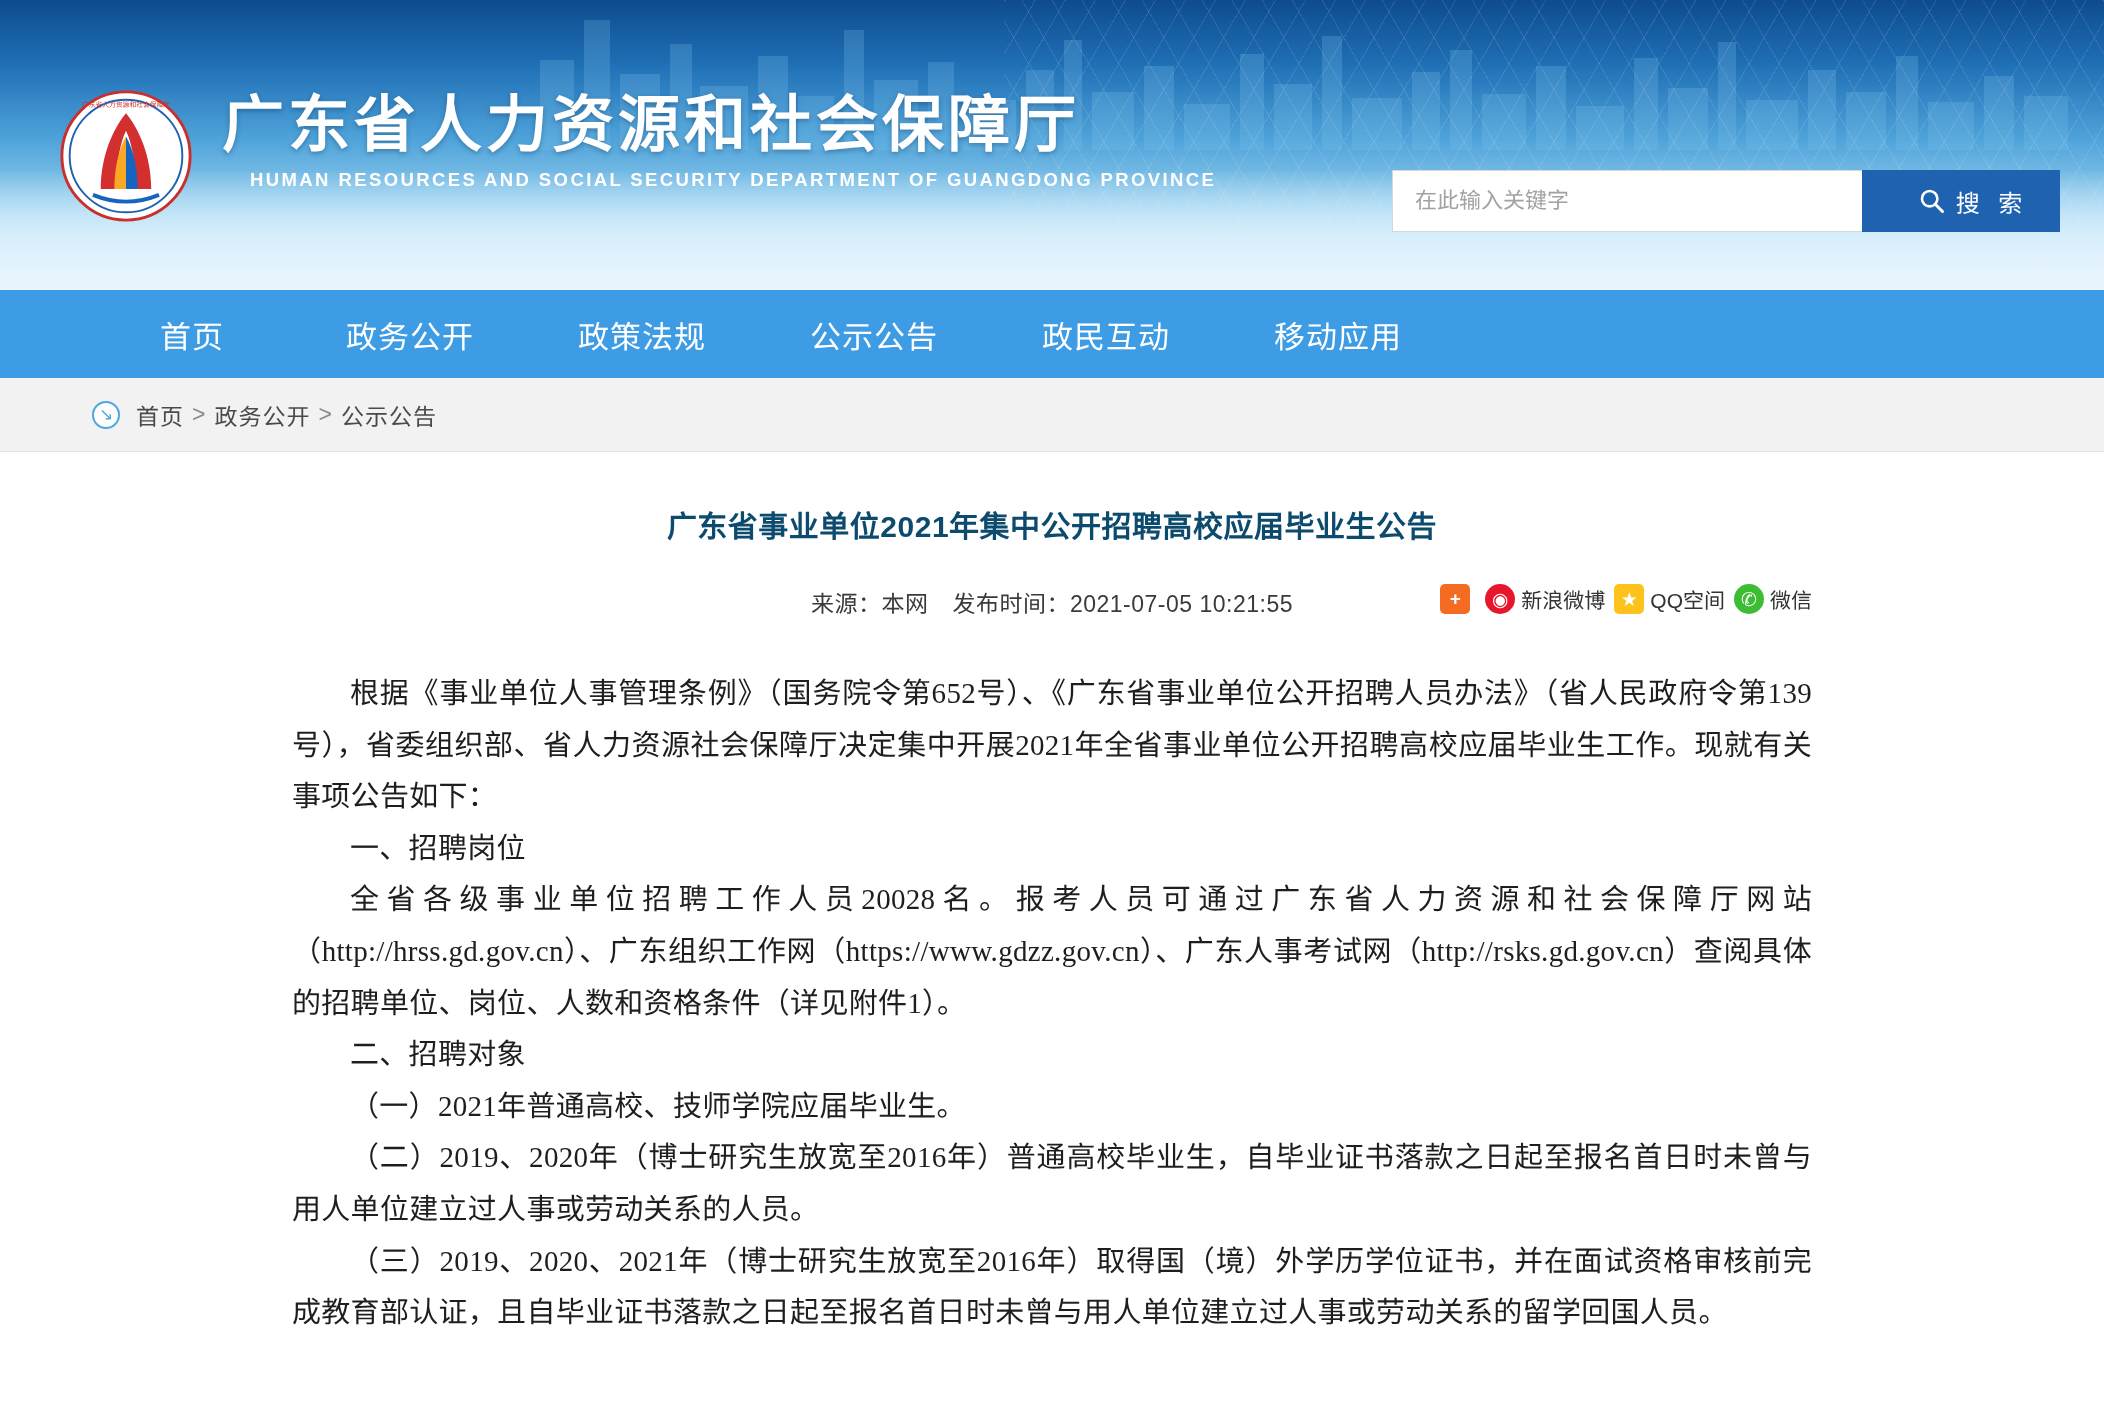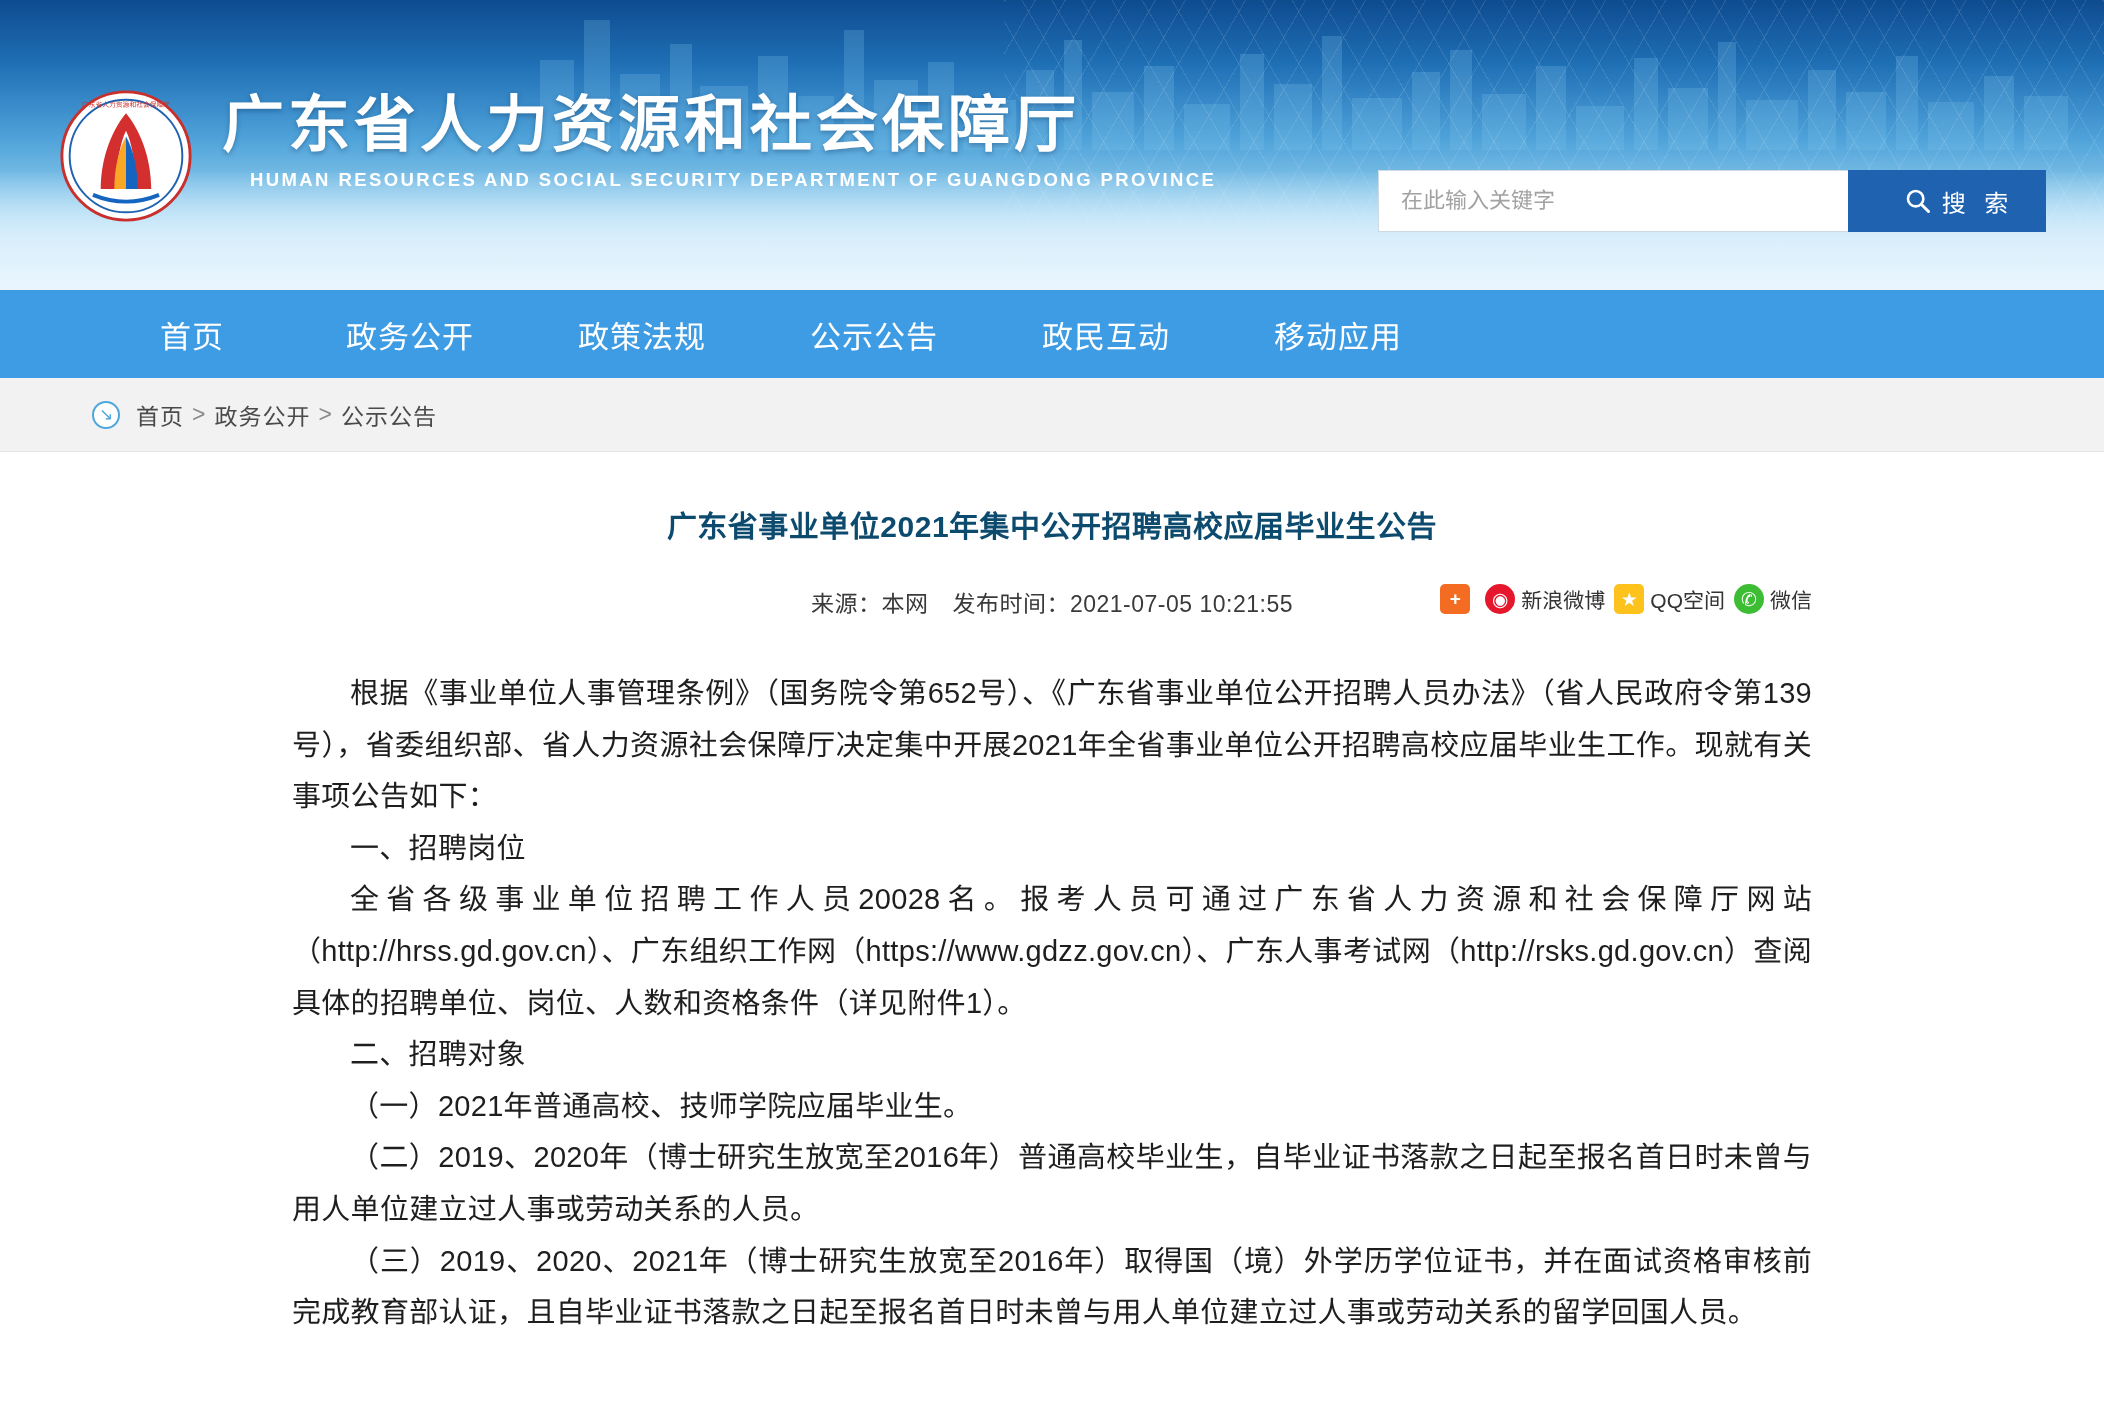--- a/index.html
+++ b/index.html
@@ -74,21 +74,21 @@
     letter-spacing: 2.4px;
     color: #ffffff;
     font-weight: bold;
     white-space: nowrap;
     margin-left: 28px;
   }
 
   
   .search-wrap {
     position: absolute;
-    right: 58px; top: 170px;
+    right: 44px; top: 170px;
     display: flex;
     align-items: stretch;
     height: 62px;
   }
   .search-input {
     width: 470px;
     height: 62px;
     border: 1px solid #cfd9e2;
     border-right: none;
     background: #ffffff;
@@ -217,21 +217,21 @@
   .sb-wechat { background: #3cbd33; border-radius: 50%; }
 
   .article-body {
     margin-top: 46px;
     font-size: 29px;
     line-height: 1.78;
     color: #1e1e1e;
     letter-spacing: 0.3px;
   }
   .article-body p { margin: 0; text-align: justify; }
-  .indent { text-indent: 2em; }
+  .indent { text-indent: 2em; font-family: Liberation Serif, serif; }
 </style>
 </head>
 <body>
 
 <div class="header-banner">
   <div class="sky-gradient"></div>
 
   <svg class="city-silhouette" viewBox="0 0 2104 150" preserveAspectRatio="none">
     <g fill="#7fc0e8" opacity="0.45">
       <rect x="540" y="60" width="34" height="90"></rect>

